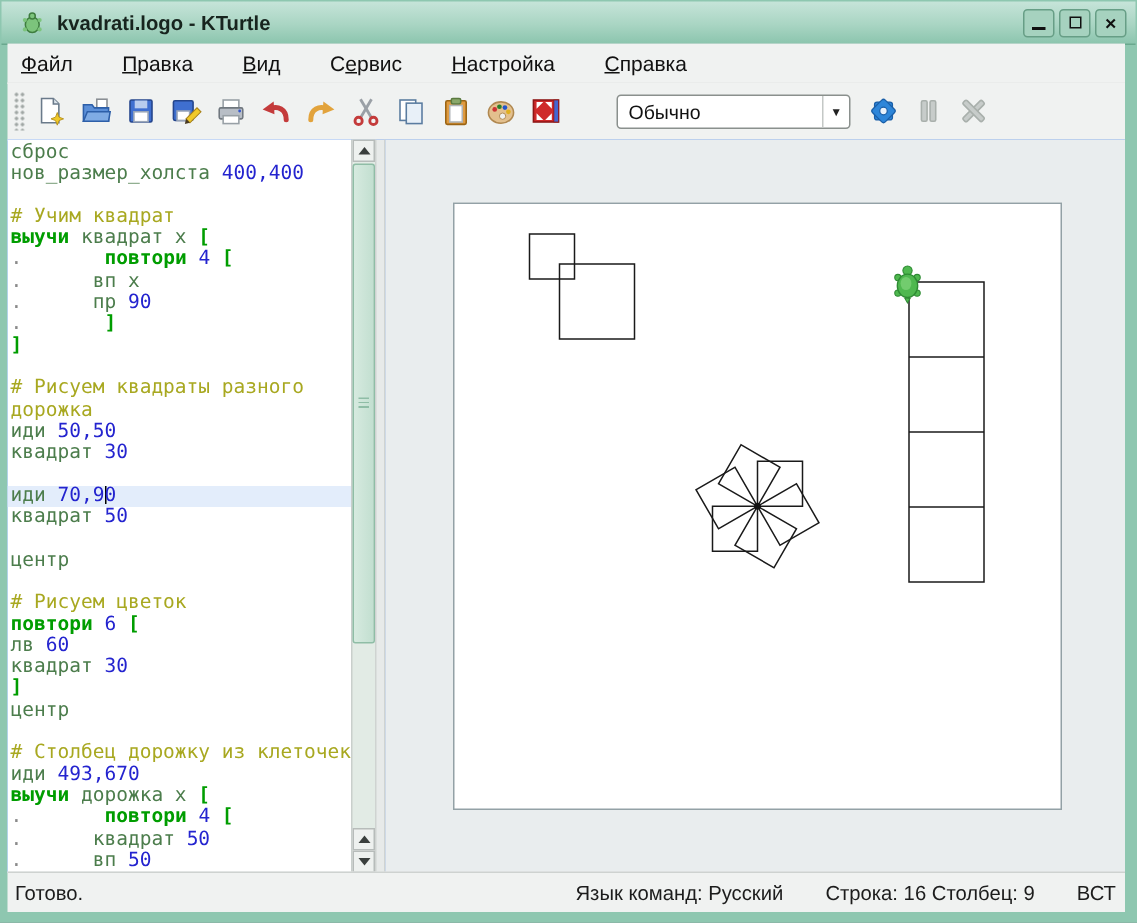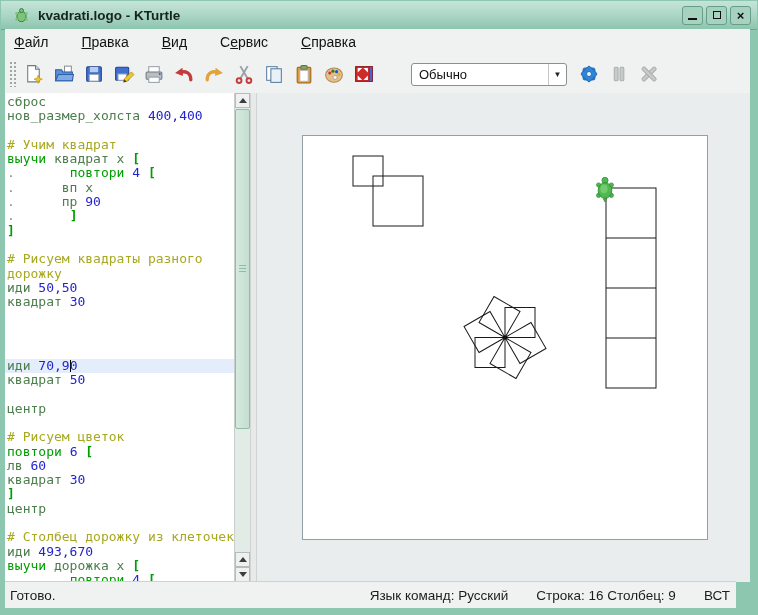--- a/index.html
+++ b/index.html
@@ -38,22 +38,22 @@
   .combo .combo-text{flex:1;font-size:13px;color:#111;padding-left:7px;white-space:nowrap;}
   .combo .combo-arrow{width:17px;height:100%;border-left:1px solid #c4c8c6;display:flex;
     align-items:center;justify-content:center;font-size:8px;color:#222;}
 
   
   .main{position:absolute;top:93px;left:5px;right:8px;bottom:33px;background:#3b82f6;}
   .editor{position:absolute;left:0;top:0;width:229px;height:100%;background:#fff;
     overflow:hidden;font-family:"DejaVu Sans Mono","Liberation Mono",monospace;
     font-size:13px;padding-top:2px;box-sizing:border-box;}
   .code-line{height:14.3px;line-height:14.3px;white-space:pre;position:relative;padding-left:2px;}
-  .code-line.current{background:#e3edfb;margin-top:35px;}
-  .cmd{color:#4c7d4c;} .kw{color:#009d00;font-weight:normal;} .num{color:#2424cf;}
+  .code-line.current{background:#e3edfb;}
+  .cmd{color:#4c7d4c;} .kw{color:#009d00;font-weight:bold;} .num{color:#2424cf;}
   .com{color:#a8a820;} .dot{color:#8a8a8a;} .br{color:#009d00;font-weight:bold;}
   .caret{display:inline-block;width:1.5px;height:12px;background:#000;margin-right:-1.5px;
     vertical-align:-2px;}
 
   
   .vsb{position:absolute;left:229px;top:0;width:16px;height:100%;background:#e2ebe5;
     border-left:1px solid #c9cfcc;box-sizing:border-box;}
   .sb-btn{position:absolute;left:0;width:100%;height:15px;background:#eef1ef;
     border:1px solid #b7bcba;box-sizing:border-box;display:flex;align-items:center;
     justify-content:center;}
@@ -72,21 +72,21 @@
 
   .splitter{position:absolute;left:245px;top:0;width:7px;height:100%;background:#e7eae9;
     border-left:1px solid #cfd3d1;border-right:1px solid #cfd3d1;box-sizing:border-box;}
 
   .canvas-area{position:absolute;left:252px;right:0;top:0;bottom:0;background:#e9edee;}
   .turtle-canvas{position:absolute;left:45px;top:42px;width:404px;height:403px;background:#fff;
     border:1px solid #93a1a6;box-sizing:content-box;}
   .turtle-canvas svg{position:absolute;inset:0;}
 
   
-  .statusbar{position:absolute;left:5px;right:22px;bottom:7px;height:26px;background:#f0f2f1;
+  .statusbar{position:absolute;left:5px;right:8px;bottom:7px;height:26px;background:#f0f2f1;
     border-top:1px solid #ced2d0;display:flex;align-items:center;font-size:13.5px;color:#1c1c1c;gap:28px;}
   .status-msg{padding-left:5px;flex:1;}
   .status-right{display:flex;gap:28px;padding-right:6px;white-space:nowrap;}
 </style>
 </head>
 <body>
 
 <div class="window">
 
   <div class="titlebar">
@@ -108,20 +108,21 @@
     <div class="winbtn">
         <div class="close-glyph">×</div>
       </div>
   </div>
 
   <div class="menubar" id="menubar">
       <span class="menu-item"><u>Ф</u>айл</span>
       <span class="menu-item"><u>П</u>равка</span>
       <span class="menu-item"><u>В</u>ид</span>
       <span class="menu-item">С<u>е</u>рвис</span>
+      <span class="menu-item"><u>Н</u>астройка</span>
       <span class="menu-item"><u>С</u>правка</span>
     </div>
 
   <div class="toolbar">
     <div class="tb-handle"></div>
 
     <div class="tbtn">
       <svg viewBox="0 0 21 21">
         <path d="M4.5 2.5 h7.5 l3.5 3.5 v12 h-11 z" fill="#fff" stroke="#6a7a8a"></path>
         <path d="M12 2.5 v3.5 h3.5" fill="#dde5ec" stroke="#6a7a8a"></path>
@@ -249,21 +250,21 @@
         <div class="code-line"></div>
         <div class="code-line"><span class="com"># Учим квадрат</span></div>
         <div class="code-line"><span class="kw">выучи</span><span class="cmd"> квадрат x </span><span class="br">[</span></div>
         <div class="code-line"><span class="dot">.</span><span class="sp">       </span><span class="kw">повтори</span><span class="sp"> </span><span class="num">4</span><span class="sp"> </span><span class="br">[</span></div>
         <div class="code-line"><span class="dot">.</span><span class="sp">      </span><span class="cmd">вп x</span></div>
         <div class="code-line"><span class="dot">.</span><span class="sp">      </span><span class="cmd">пр </span><span class="num">90</span></div>
         <div class="code-line"><span class="dot">.</span><span class="sp">       </span><span class="br">]</span></div>
         <div class="code-line"><span class="br">]</span></div>
         <div class="code-line"></div>
         <div class="code-line"><span class="com"># Рисуем квадраты разного</span></div>
-        <div class="code-line"><span class="com">дорожку</span></div>
+        <div class="code-line"><span class="com">дорожка</span></div>
         <div class="code-line"><span class="cmd">иди </span><span class="num">50,50</span></div>
         <div class="code-line"><span class="cmd">квадрат </span><span class="num">30</span></div>
         <div class="code-line"></div>
         <div class="code-line current"><span class="cmd">иди </span><span class="num">70,9</span><span class="caret"></span><span class="num">0</span></div>
         <div class="code-line"><span class="cmd">квадрат </span><span class="num">50</span></div>
         <div class="code-line"></div>
         <div class="code-line"><span class="cmd">центр</span></div>
         <div class="code-line"></div>
         <div class="code-line"><span class="com"># Рисуем цветок</span></div>
         <div class="code-line"><span class="kw">повтори</span><span class="sp"> </span><span class="num">6</span><span class="sp"> </span><span class="br">[</span></div>

